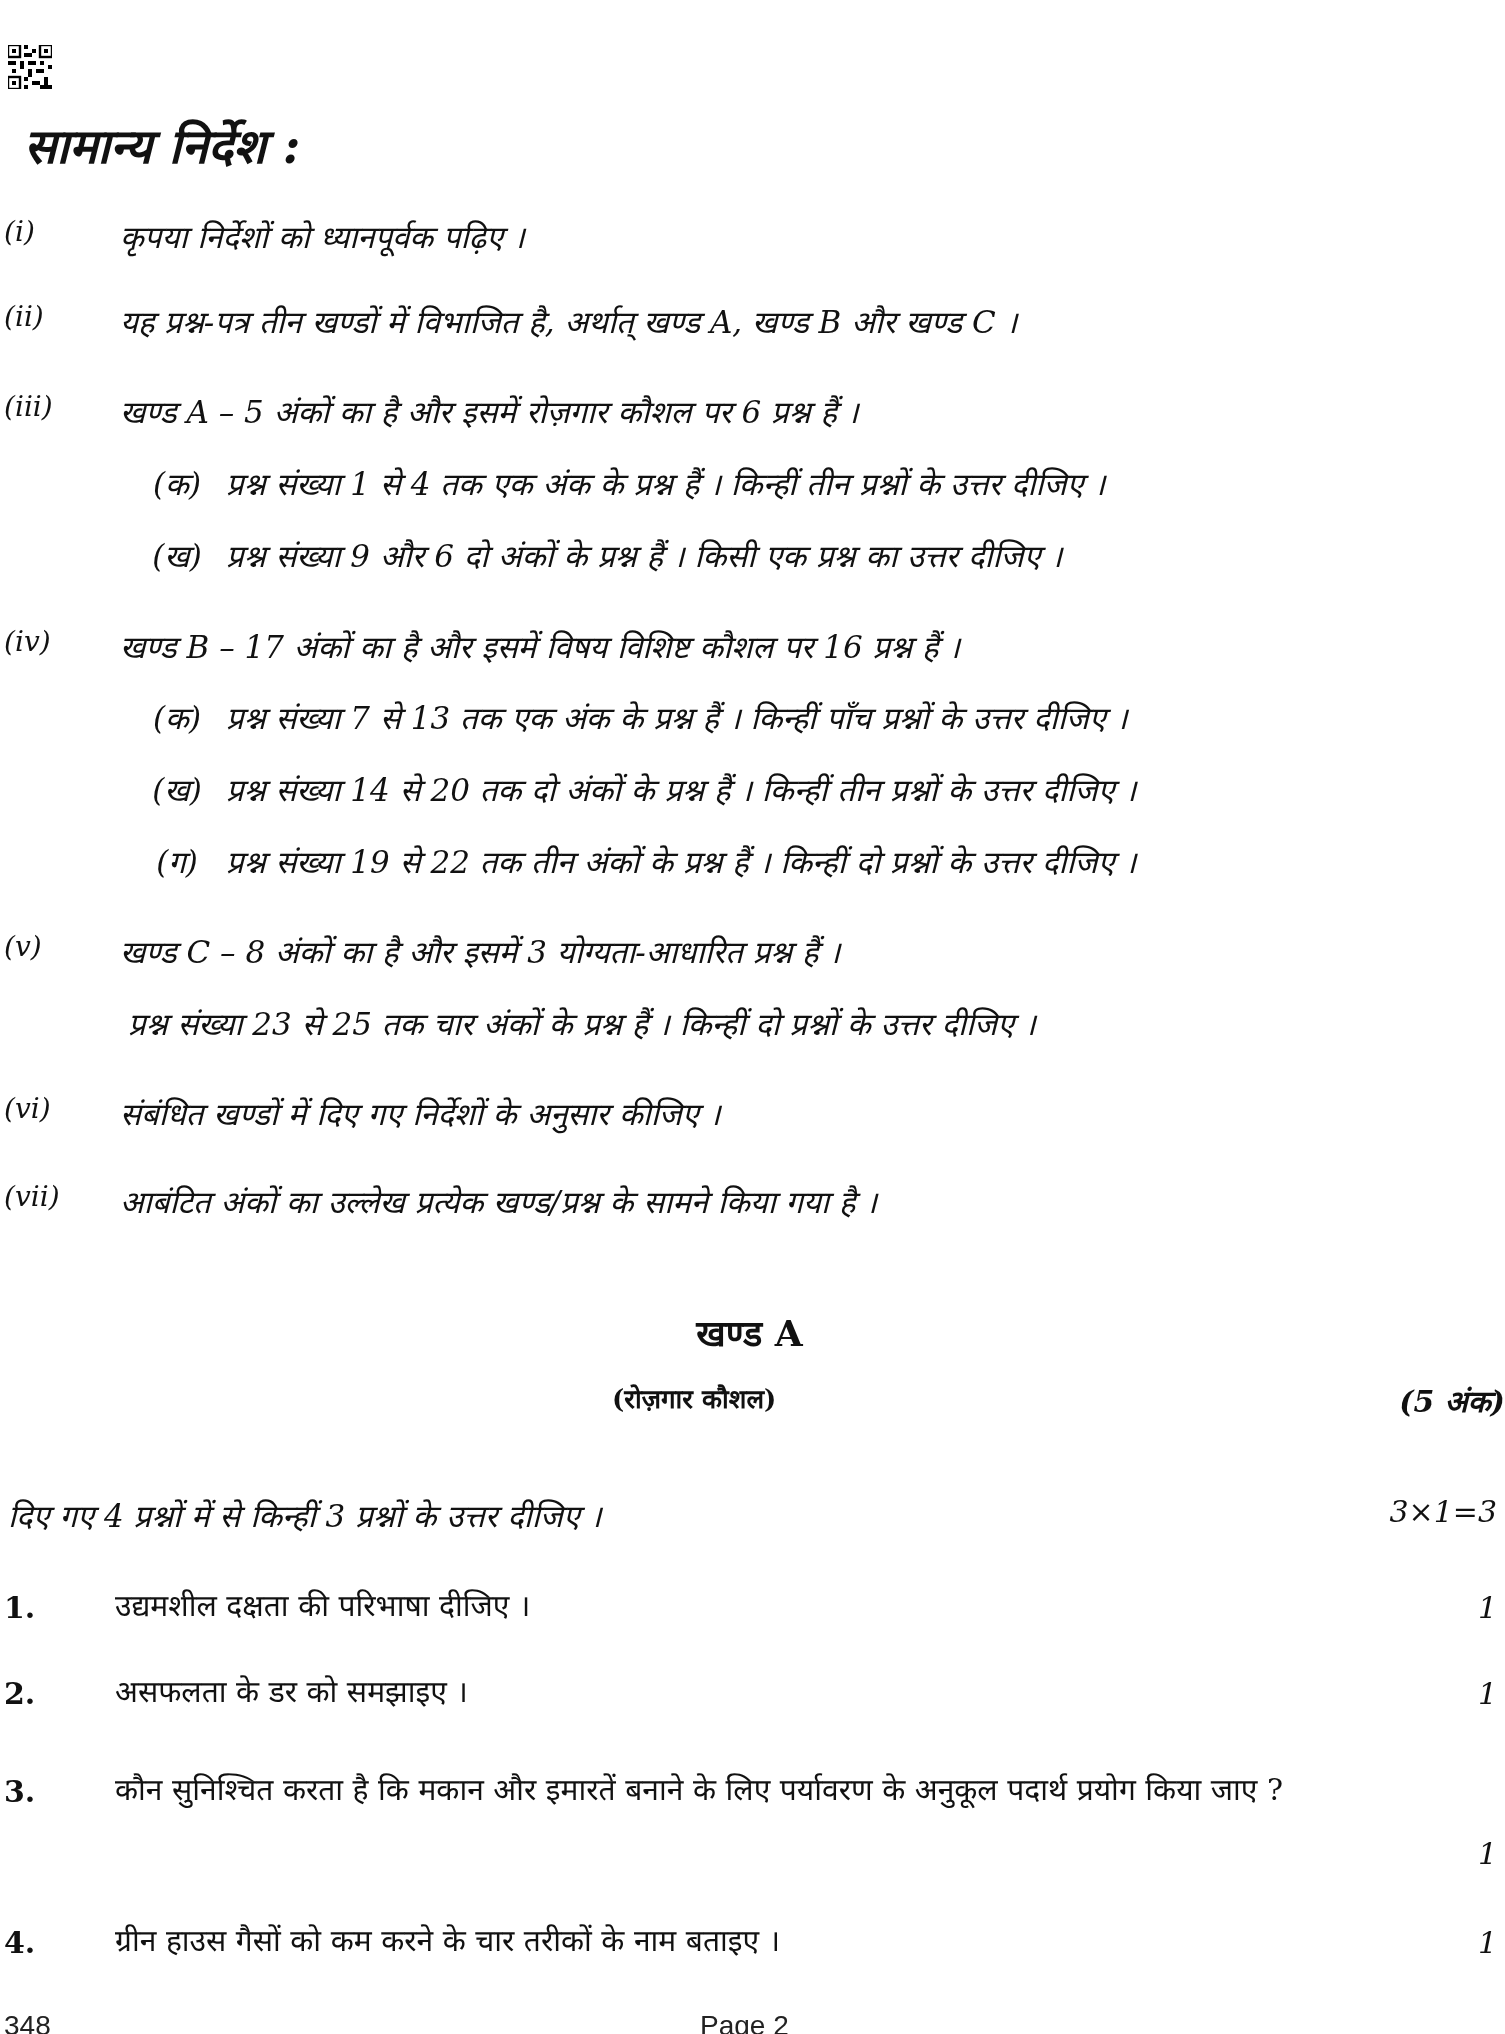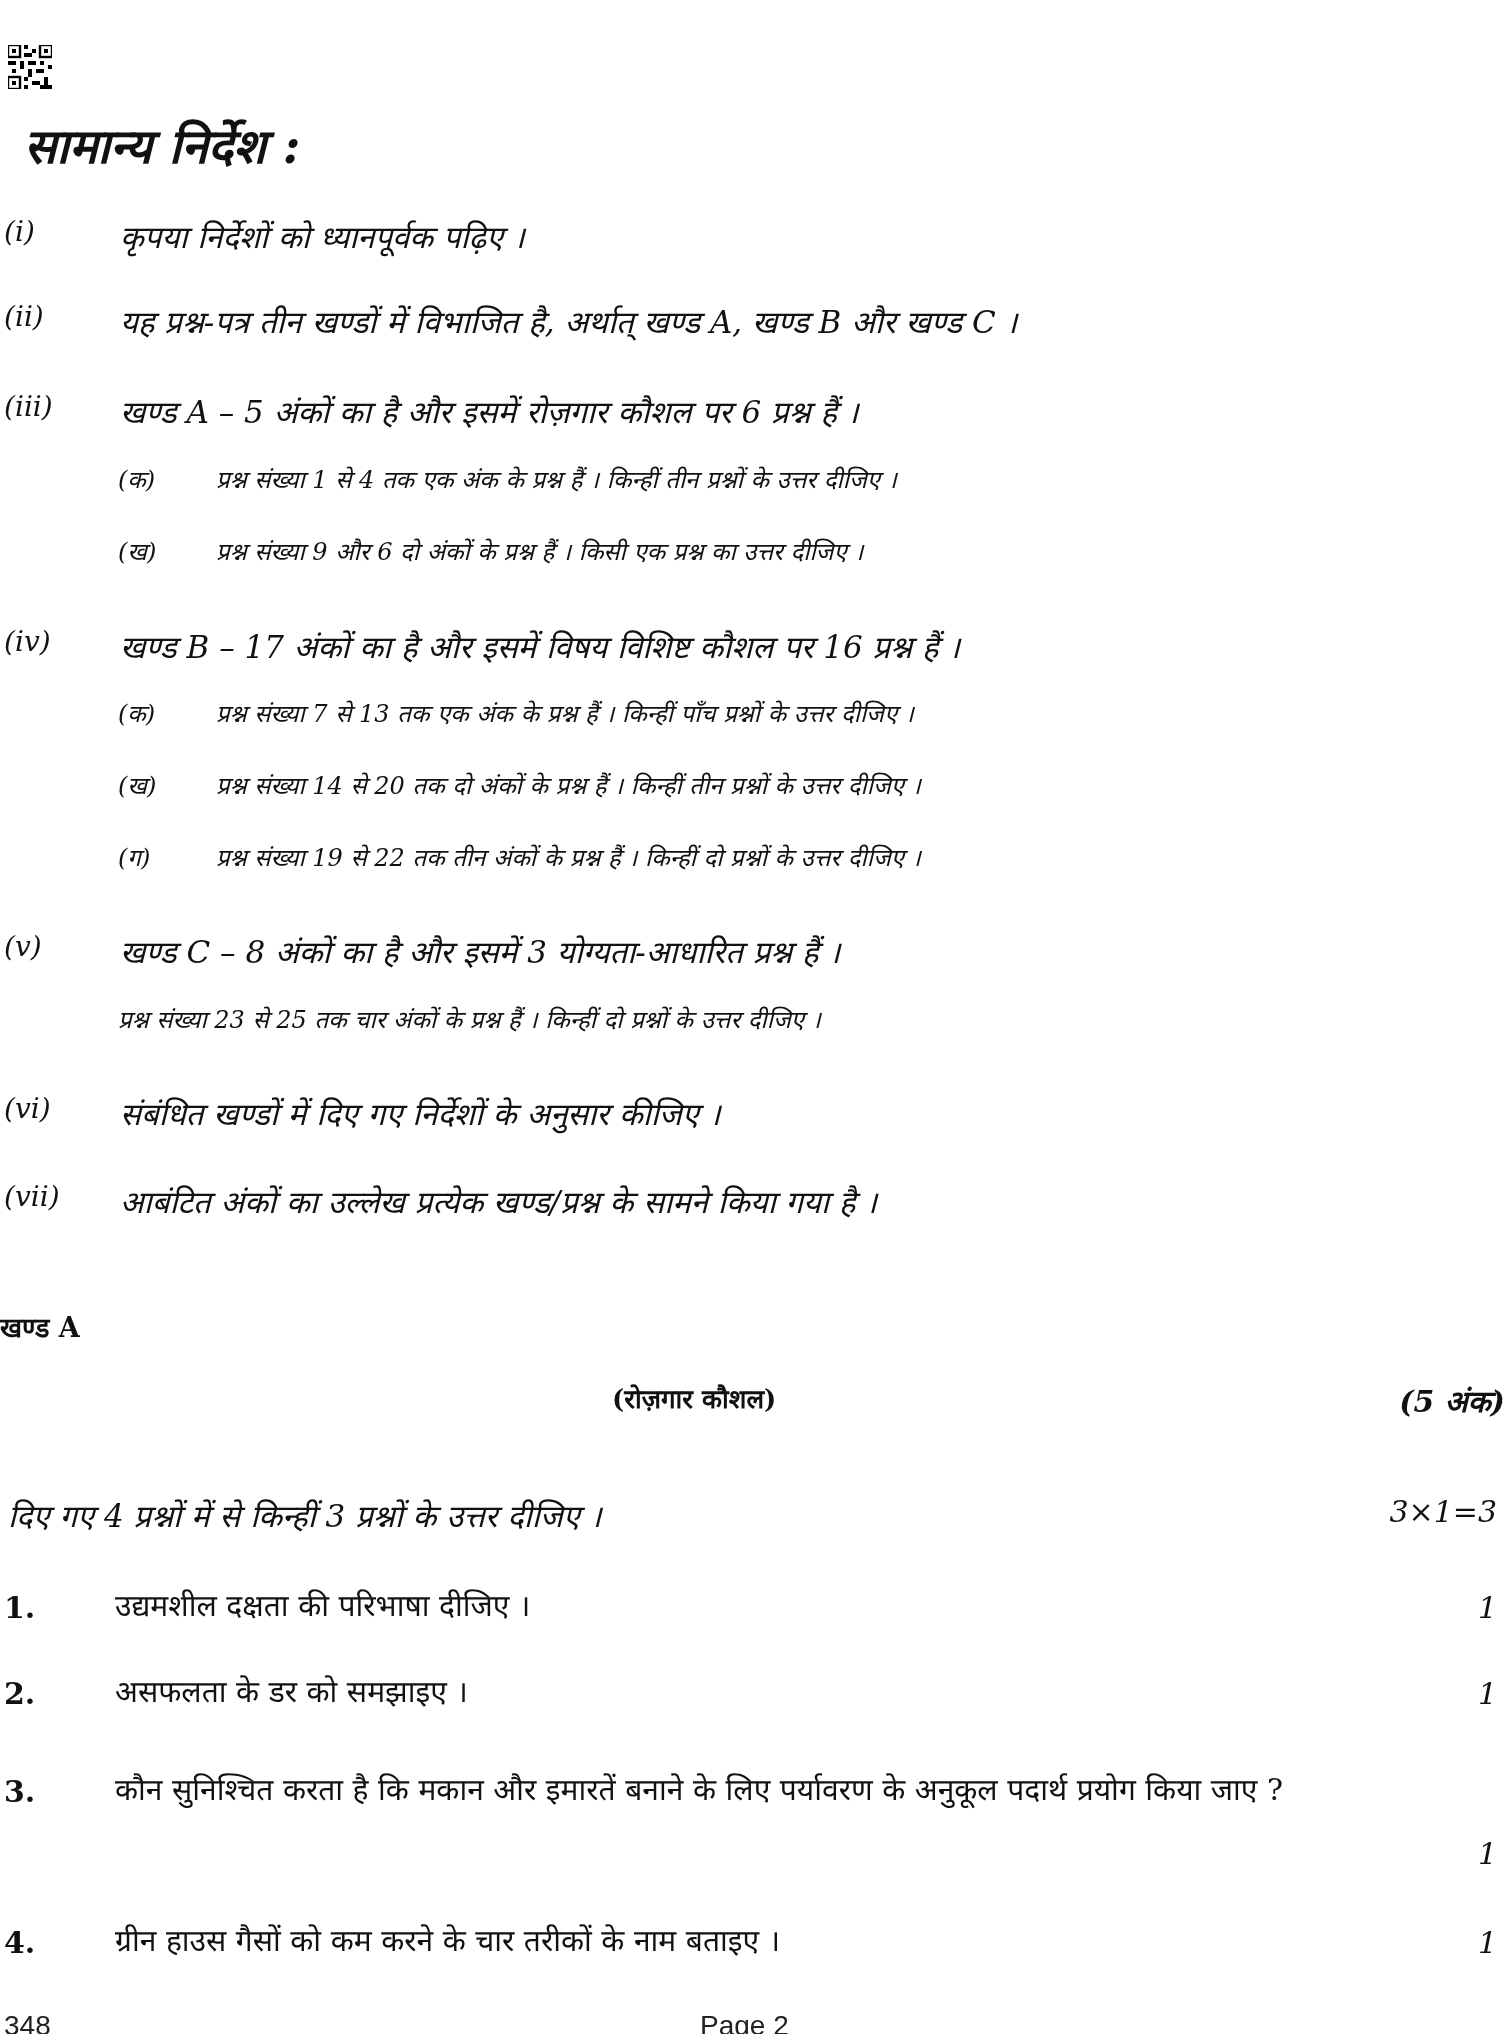--- a/index.html
+++ b/index.html
@@ -4,23 +4,23 @@
 <style>
   html, body { margin:0; padding:0; background:#ffffff; }
   body { width:1505px; height:2034px; position:relative; overflow:hidden; color:#111;
          font-family:"DejaVu Serif", "Liberation Serif", serif; }
   .abs { position:absolute; }
   .qr { left:8px; top:45px; width:44px; height:44px; }
   .title { left:24px; top:112px; font-size:48px; font-weight:bold; font-style:italic; }
   .inst { position:absolute; left:0; width:1505px; font-size:31px; font-style:italic; white-space:nowrap; }
   .inst .num { position:absolute; left:4px; font-size:28px; font-style:italic; }
   .inst .txt { position:absolute; left:120px; }
-  .sub { position:absolute; left:118px; font-size:24px; font-style:italic; white-space:nowrap; }
+  .sub { position:absolute; left:128px; font-size:31px; font-style:italic; white-space:nowrap;text-align:center; }
   .sub .lbl { display:inline-block; width:98px; }
-  .sec-head { left:0; width:1499px; text-align:left; font-size:27px; font-weight:bold; }
+  .sec-head { left:0; width:1499px; text-align:center; font-size:36px; font-weight:bold; }
   .sec-sub { left:612px; font-size:26px; font-weight:bold; }
   .sec-marks { right:0; font-size:30px; font-weight:bold;font-style:italic; }
   .dir { left:8px; font-size:31px; font-style:italic; }
   .dir-marks { right:8px; font-size:30px; font-style:italic; }
   .q { position:absolute; left:0; width:1505px; font-size:30px; }
   .q .qn { position:absolute; left:4px; font-weight:bold; font-family:"DejaVu Serif", serif; }
   .q .qt { position:absolute; left:115px; width:1300px; line-height:56px; }
   .q .qm { position:absolute; right:8px; font-style:italic; }
   .footer { font-family:"Liberation Sans", sans-serif; font-size:28px; color:#222; }
 </style>

